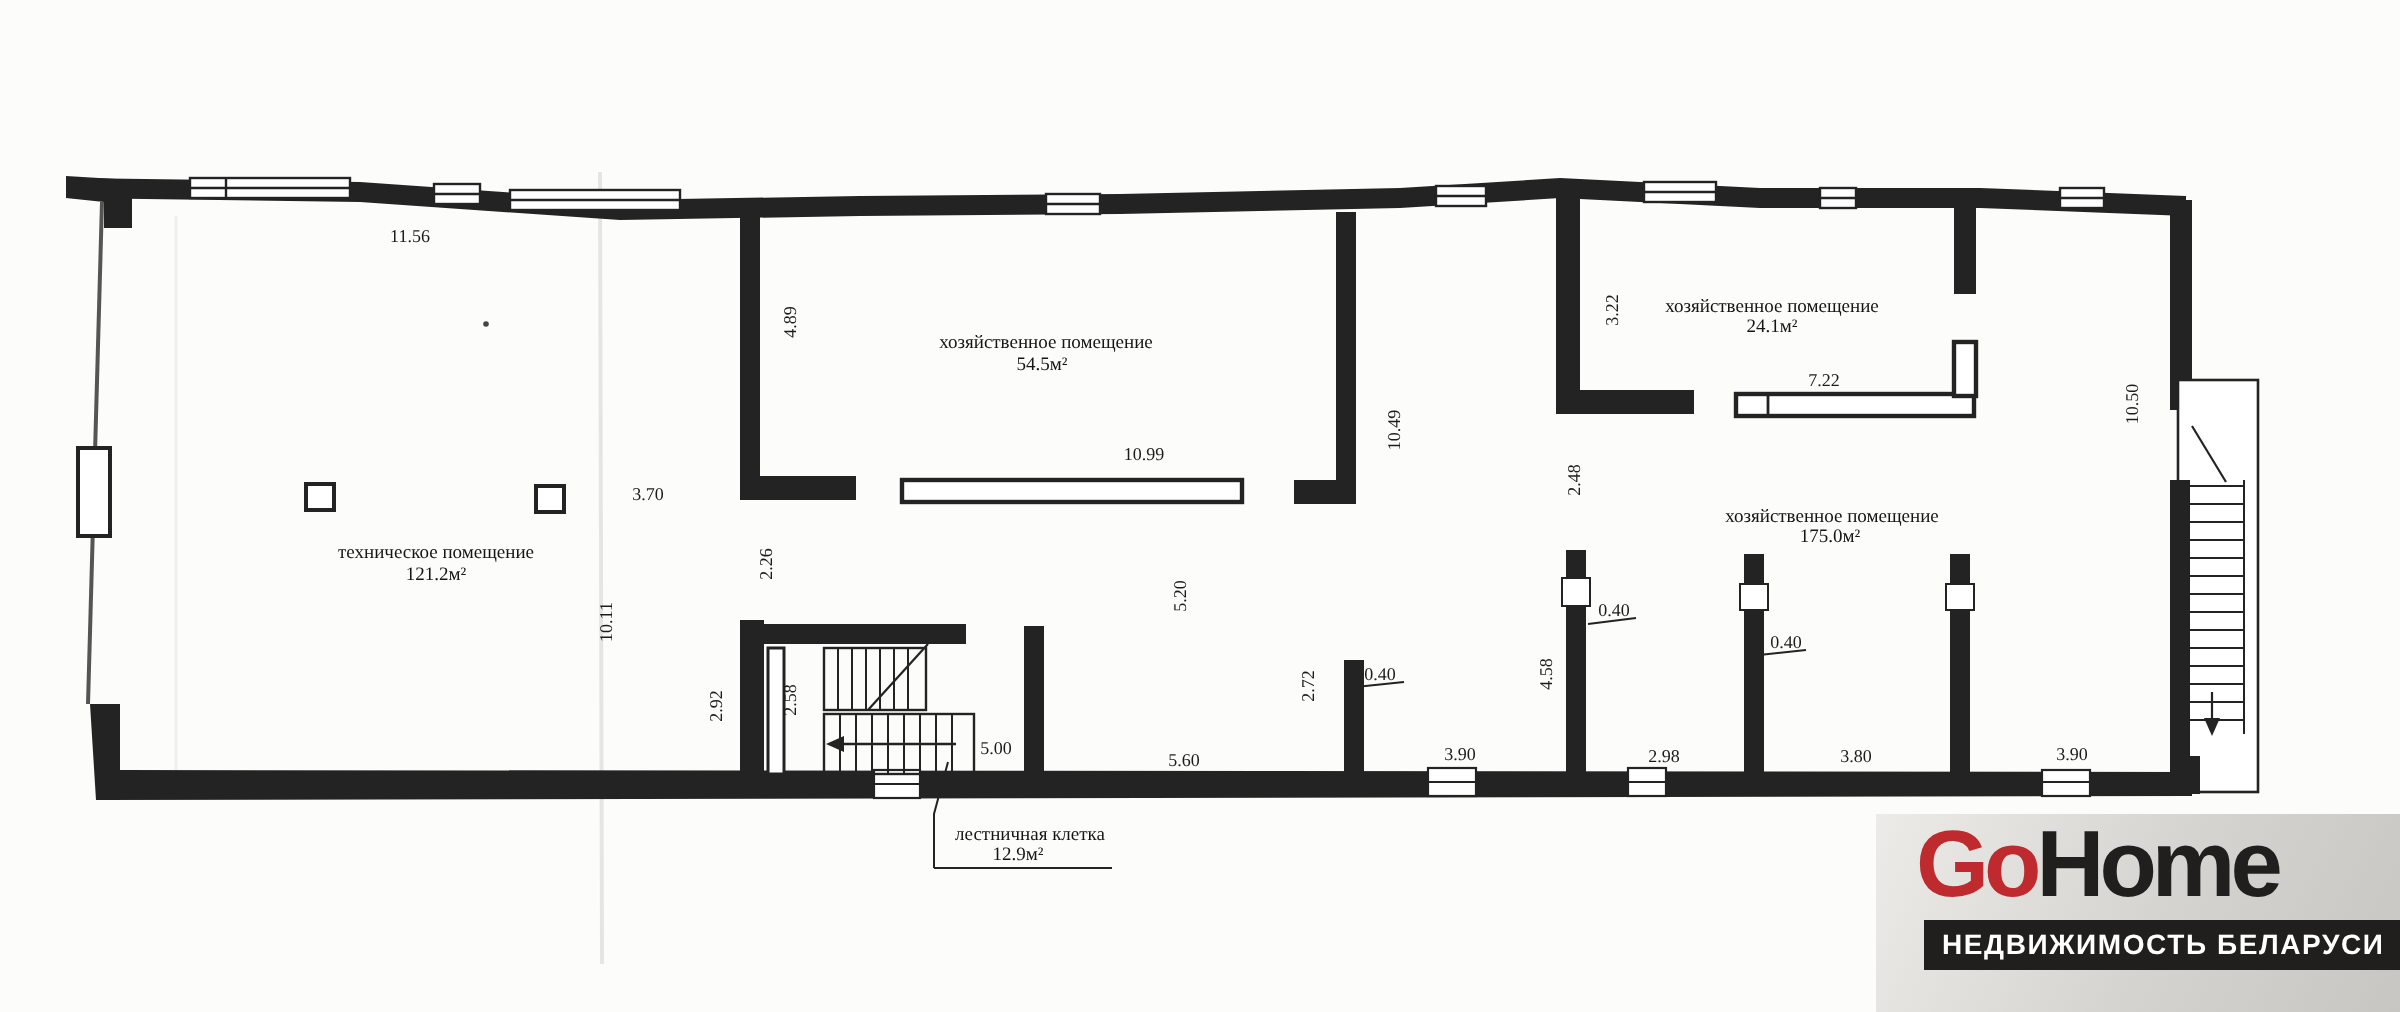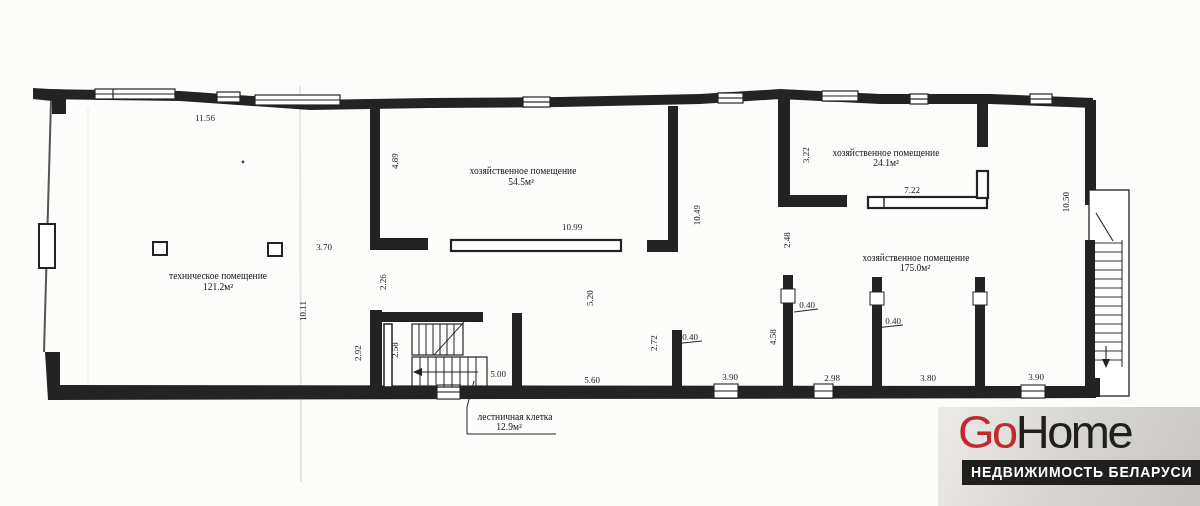--- a/index.html
+++ b/index.html
@@ -9,21 +9,21 @@
   }
   svg{position:absolute;left:0;top:0;}
   .dim{font-size:9px;fill:#1c1c1c;font-family:"Liberation Serif",serif;}
   .room{font-size:9.5px;fill:#151515;font-family:"Liberation Serif",serif;}
   .watermark{
     position:absolute;left:938px;top:407px;width:262px;height:99px;
     background:linear-gradient(115deg,#edebe8 0%,#d4d3d0 55%,#c7c6c3 100%);
   }
   .brand{
     position:absolute;left:20px;top:1px;line-height:1;
-    font-family:"Liberation Sans",sans-serif;font-weight:400;
+    font-family:"Liberation Sans",sans-serif;font-weight:700;
     font-size:47px;letter-spacing:-2.5px;white-space:nowrap;
   }
   .tagline{
     position:absolute;left:24px;top:53px;display:inline-block;
     background:#201f1e;color:#ffffff;padding:4px 9px 5px;
     font-family:"Liberation Sans",sans-serif;font-weight:700;
     font-size:14px;letter-spacing:.8px;white-space:nowrap;
   }
 </style>
 </head>

